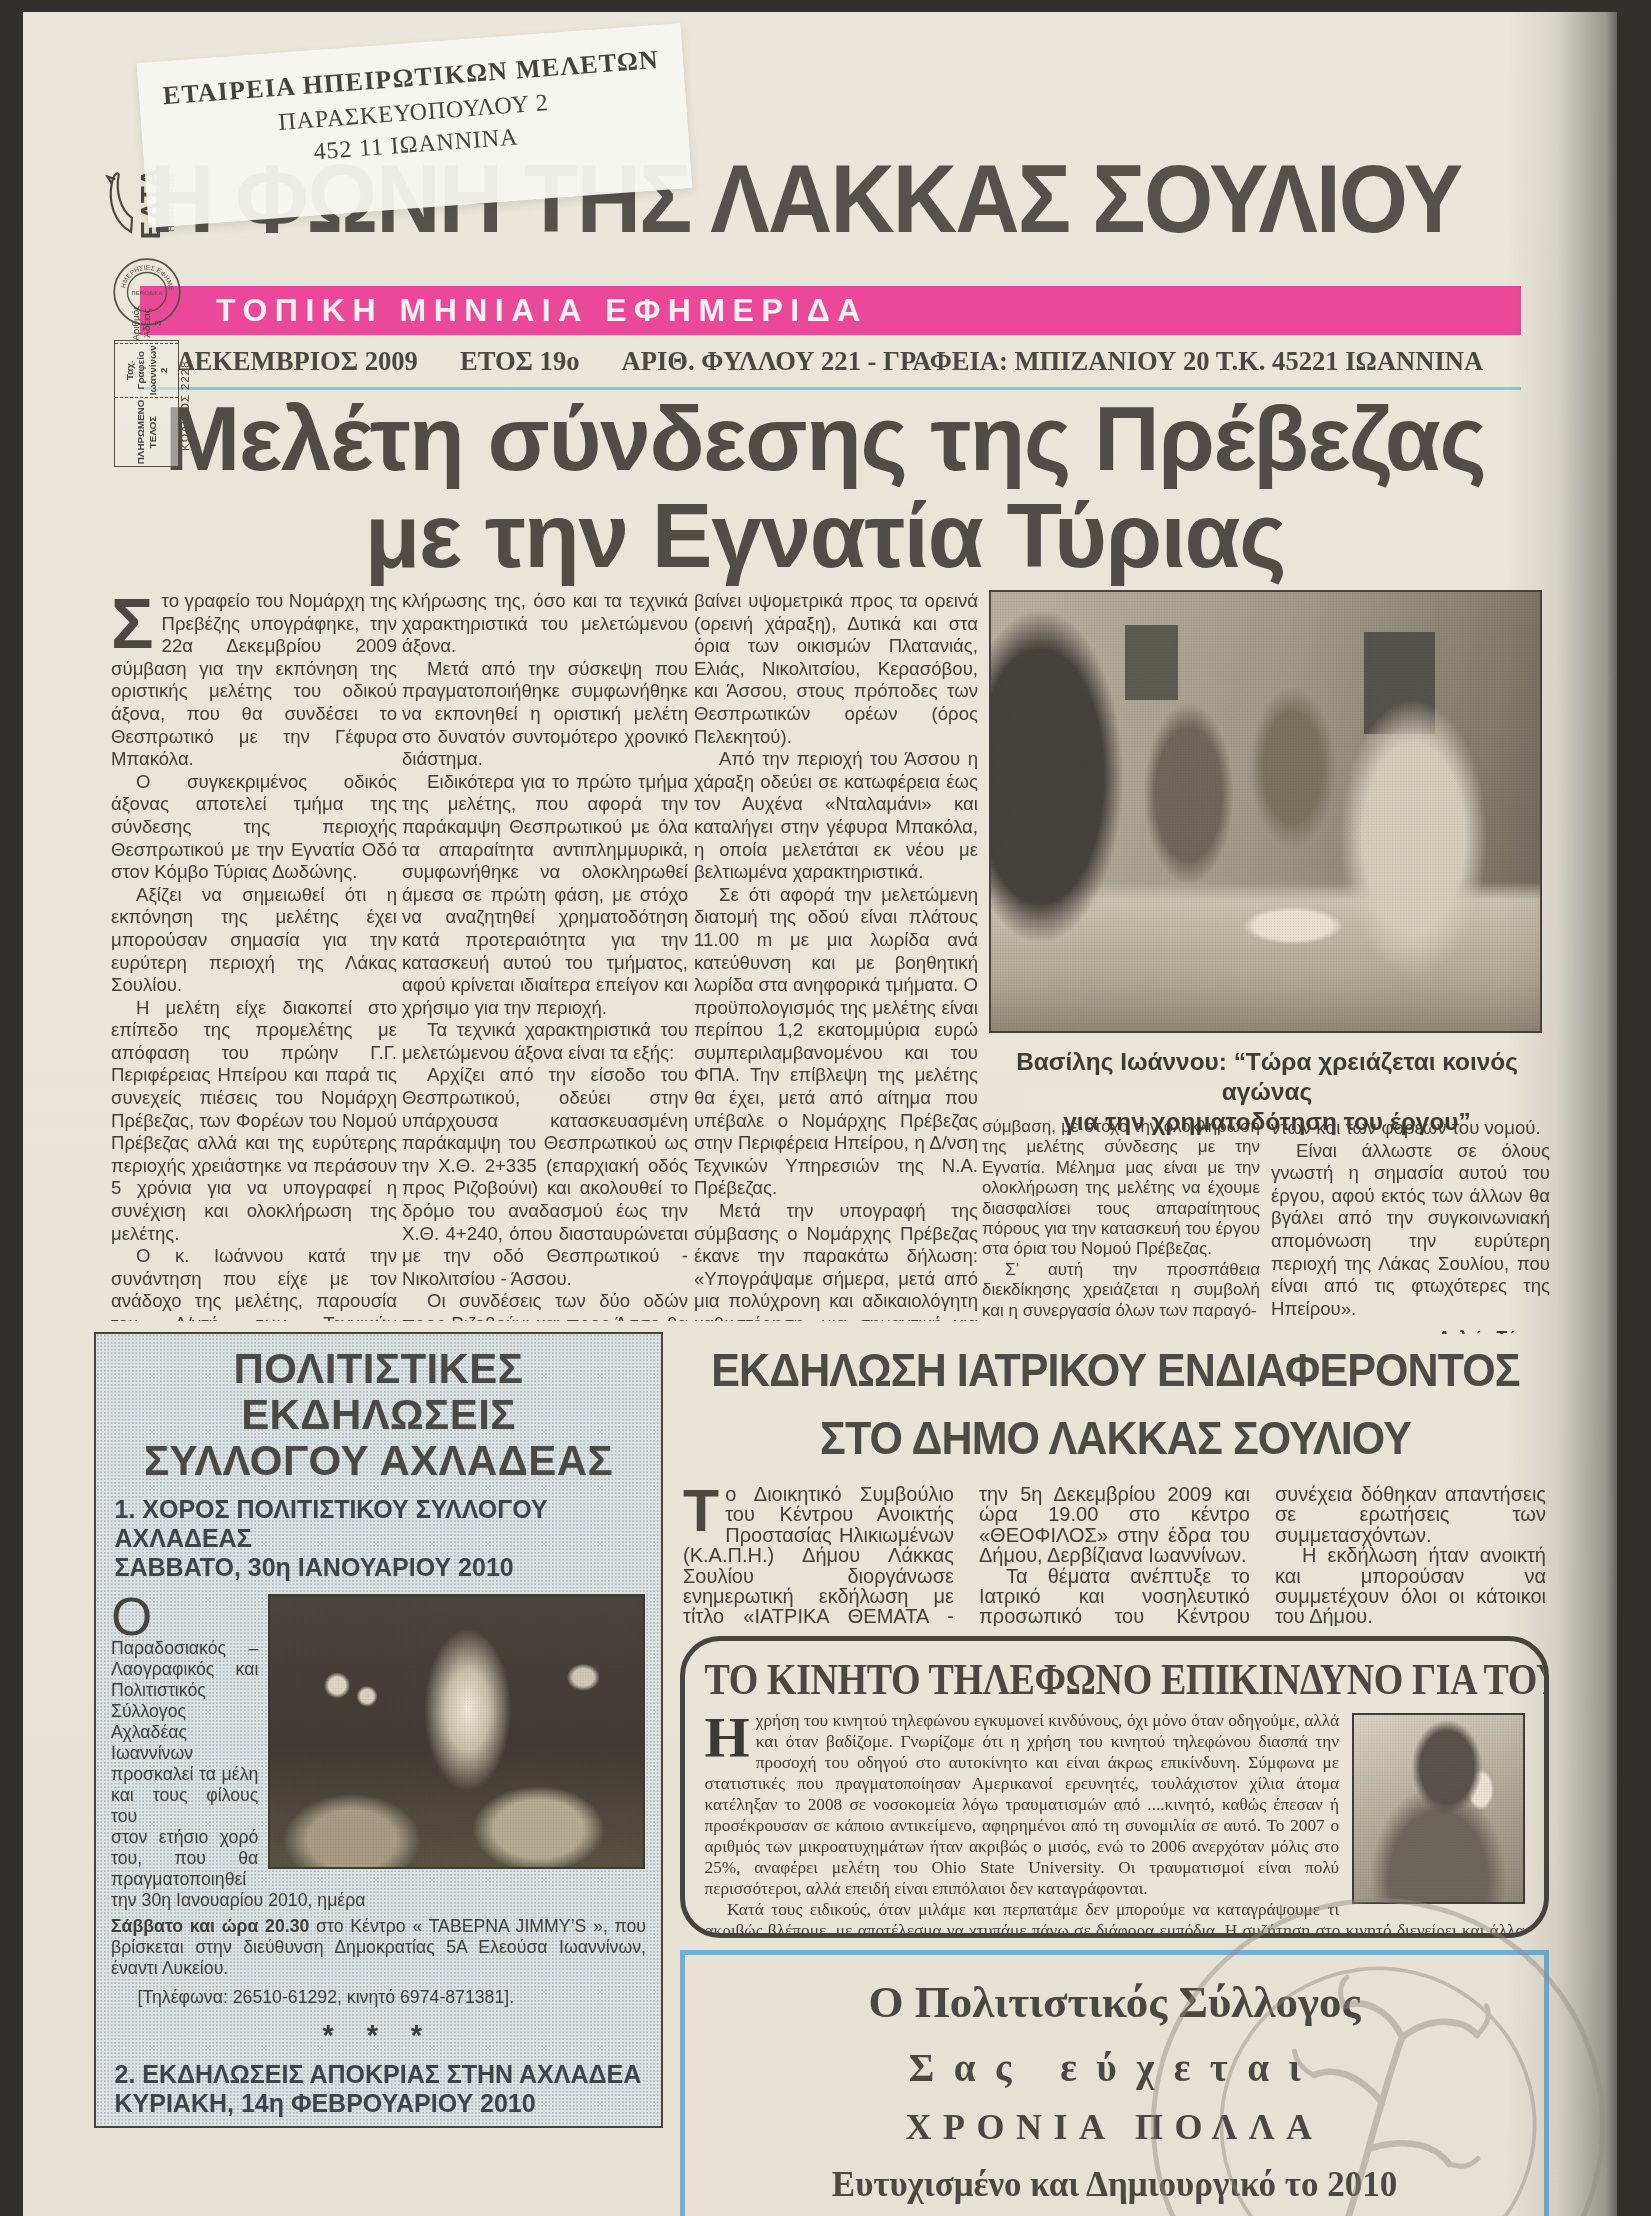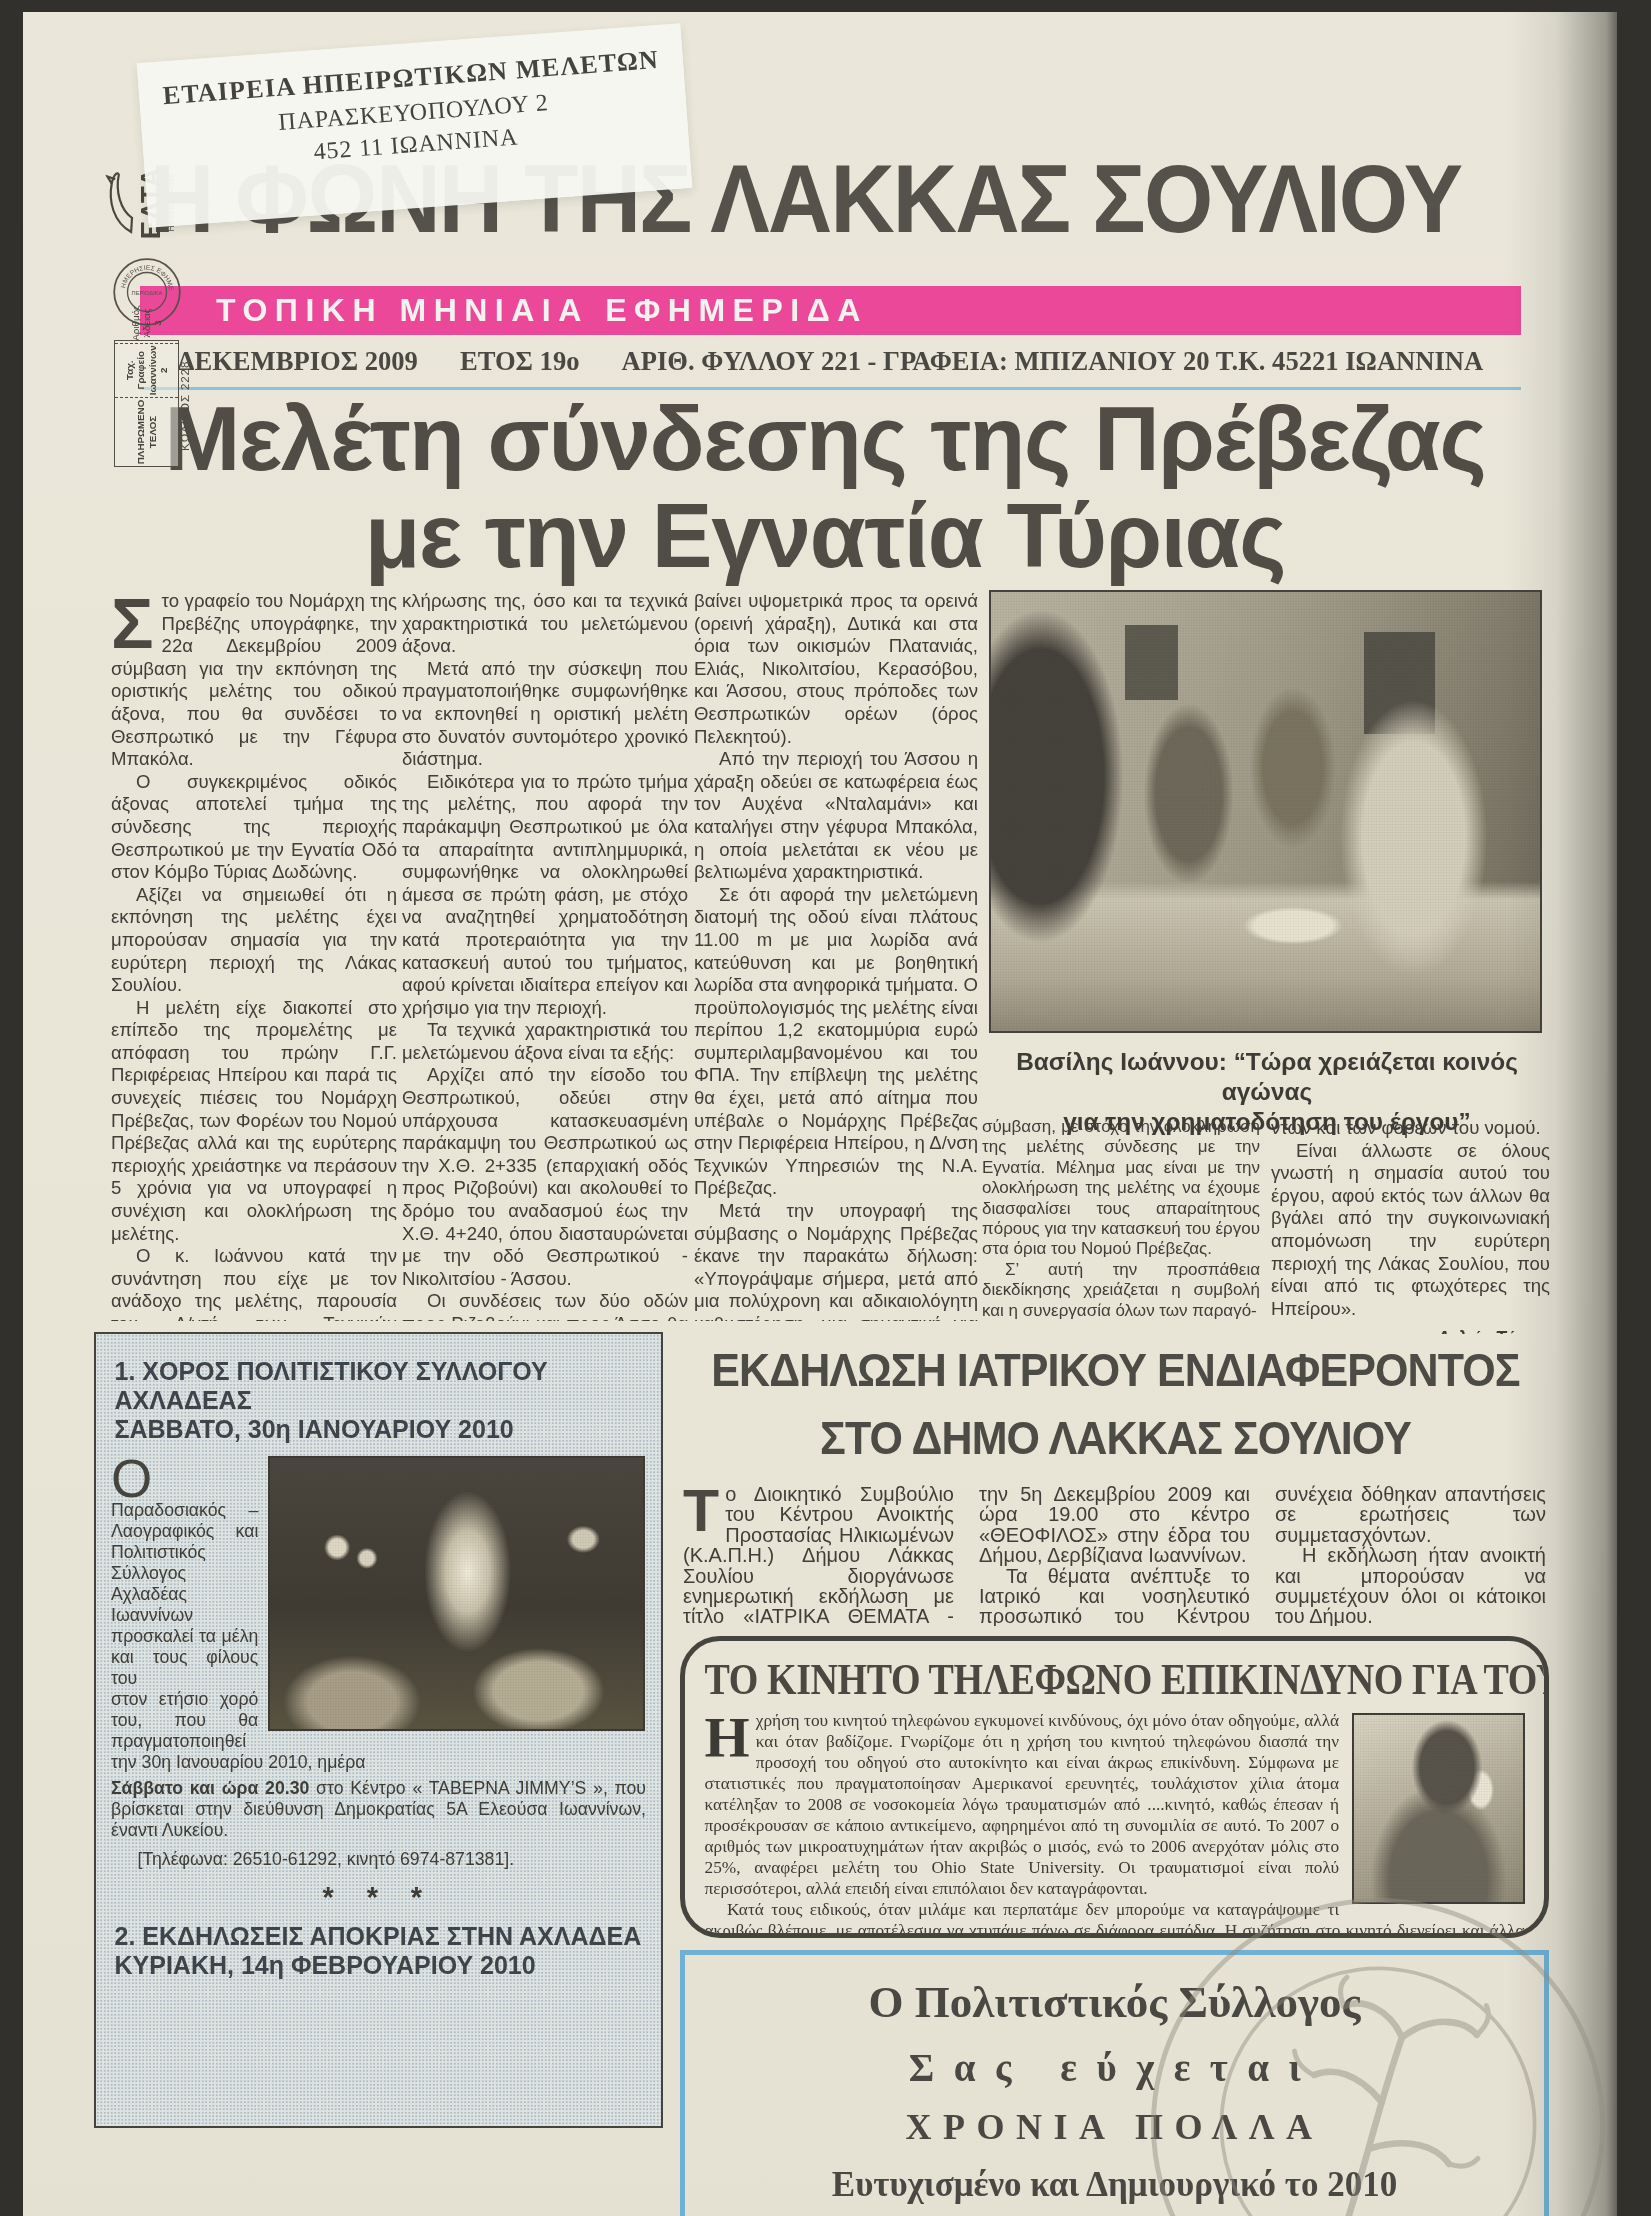--- a/index.html
+++ b/index.html
@@ -283,20 +283,24 @@
         <p>ντων και των φορέων του νομού.</p>
         <p>Είναι άλλωστε σε όλους γνωστή η σημασία αυτού του έργου, αφού εκτός των άλλων θα βγάλει από την συγκοινωνιακή απομόνωση την ευρύτερη περιοχή της Λάκας Σουλίου, που είναι από τις φτωχότερες της Ηπείρου».</p>
       </div>
     <div class="signoff">
       <div>«Δελτίο Τύπου</div>
 
     </div>
   </div>
 
   <div class="abs cultural">
+    <div class="cult-title">
+      <div>ΠΟΛΙΤΙΣΤΙΚΕΣ ΕΚΔΗΛΩΣΕΙΣ</div>
+      <div>ΣΥΛΛΟΓΟΥ ΑΧΛΑΔΕΑΣ</div>
+    </div>
     <div class="ev-title">
       <div>1. ΧΟΡΟΣ ΠΟΛΙΤΙΣΤΙΚΟΥ ΣΥΛΛΟΓΟΥ ΑΧΛΑΔΕΑΣ</div>
       <div>ΣΑΒΒΑΤΟ, 30η ΙΑΝΟΥΑΡΙΟΥ 2010</div>
     </div>
     <div class="c-intro">
       <div class="dance-photo halftone"></div>
       <p>Ο Παραδοσιακός – Λαογραφικός και Πολιτιστικός Σύλλογος Αχλαδέας Ιωαννίνων προσκαλεί τα μέλη και τους φίλους του</p>
       <p>στον ετήσιο χορό του, που θα πραγματοποιηθεί την 30η Ιανουαρίου 2010, ημέρα</p>
       <p class="lead-line"><b>Σάββατο και ώρα 20.30</b><span> στο Κέντρο « ΤΑΒΕΡΝΑ JIMMY’S », που βρίσκεται στην διεύθυνση Δημοκρατίας 5Α  Ελεούσα Ιωαννίνων, έναντι Λυκείου.</span></p>
       <p class="phones">[Τηλέφωνα:  26510-61292, κινητό 6974-871381].</p>

